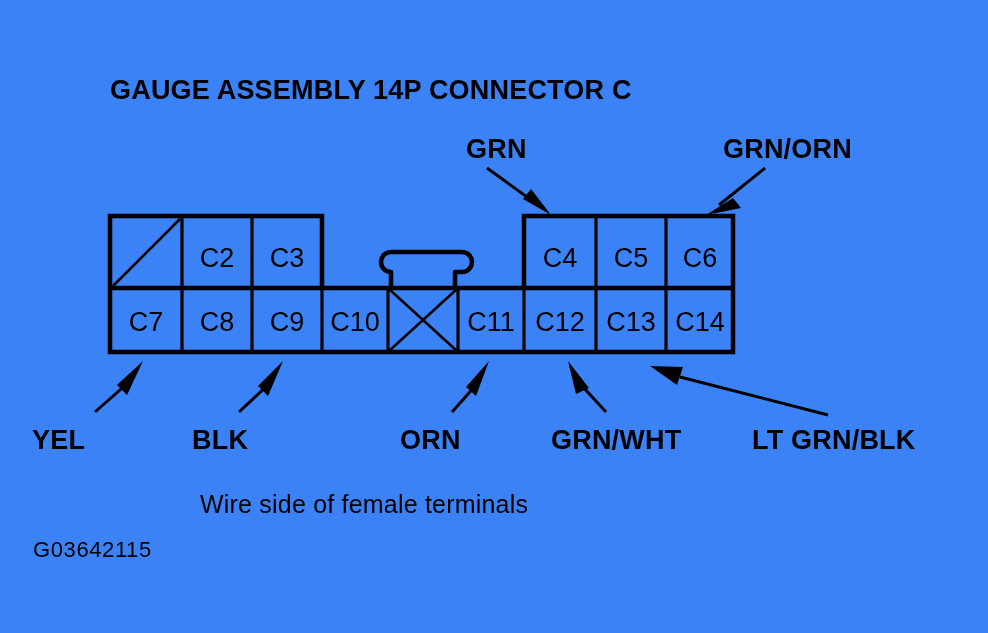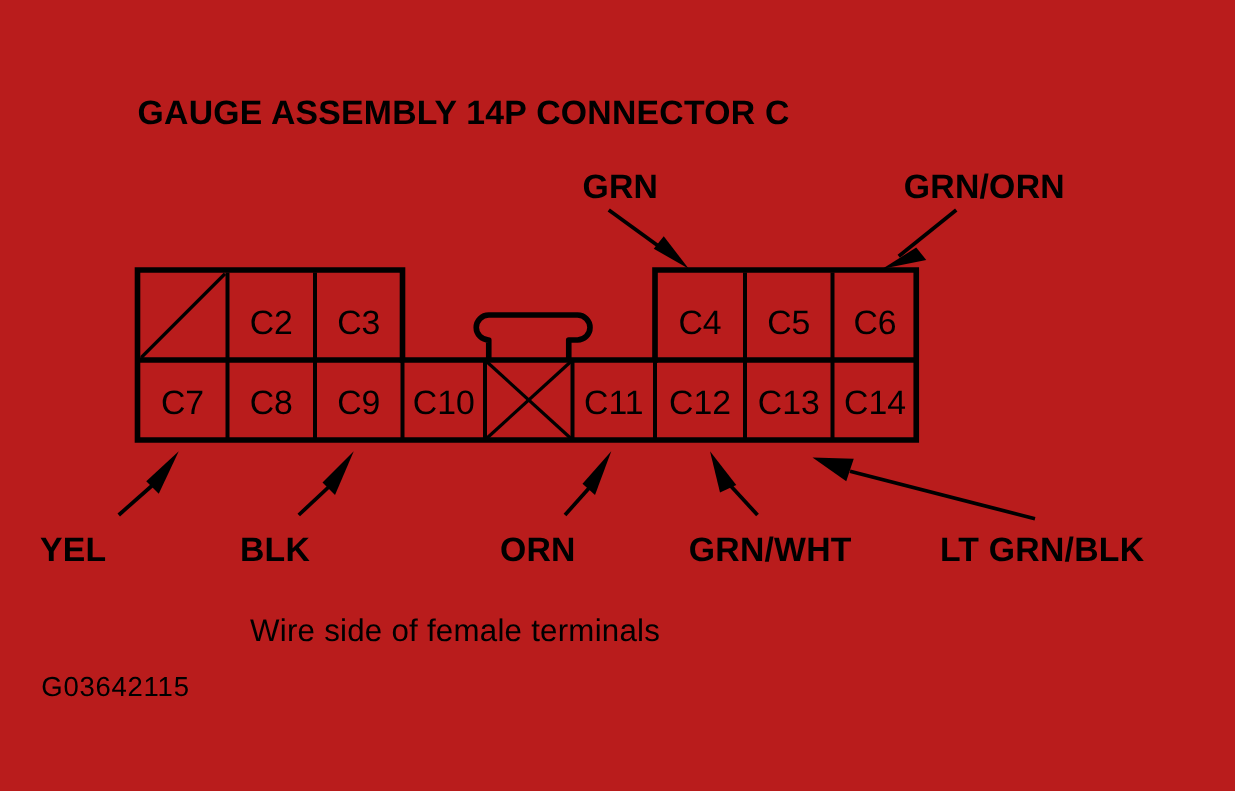--- a/index.html
+++ b/index.html
@@ -10,21 +10,21 @@
   body {
     width: 988px;
     height: 633px;
     overflow: hidden;
     font-family: "Liberation Sans", sans-serif;
   }
   #stage {
     position: relative;
     width: 988px;
     height: 633px;
-    background: #b91c1c;
+    background: #3b82f6;
   }
   svg.diagram {
     position: absolute;
     left: 0;
     top: 0;
     width: 988px;
     height: 633px;
     display: block;
   }
   text {

